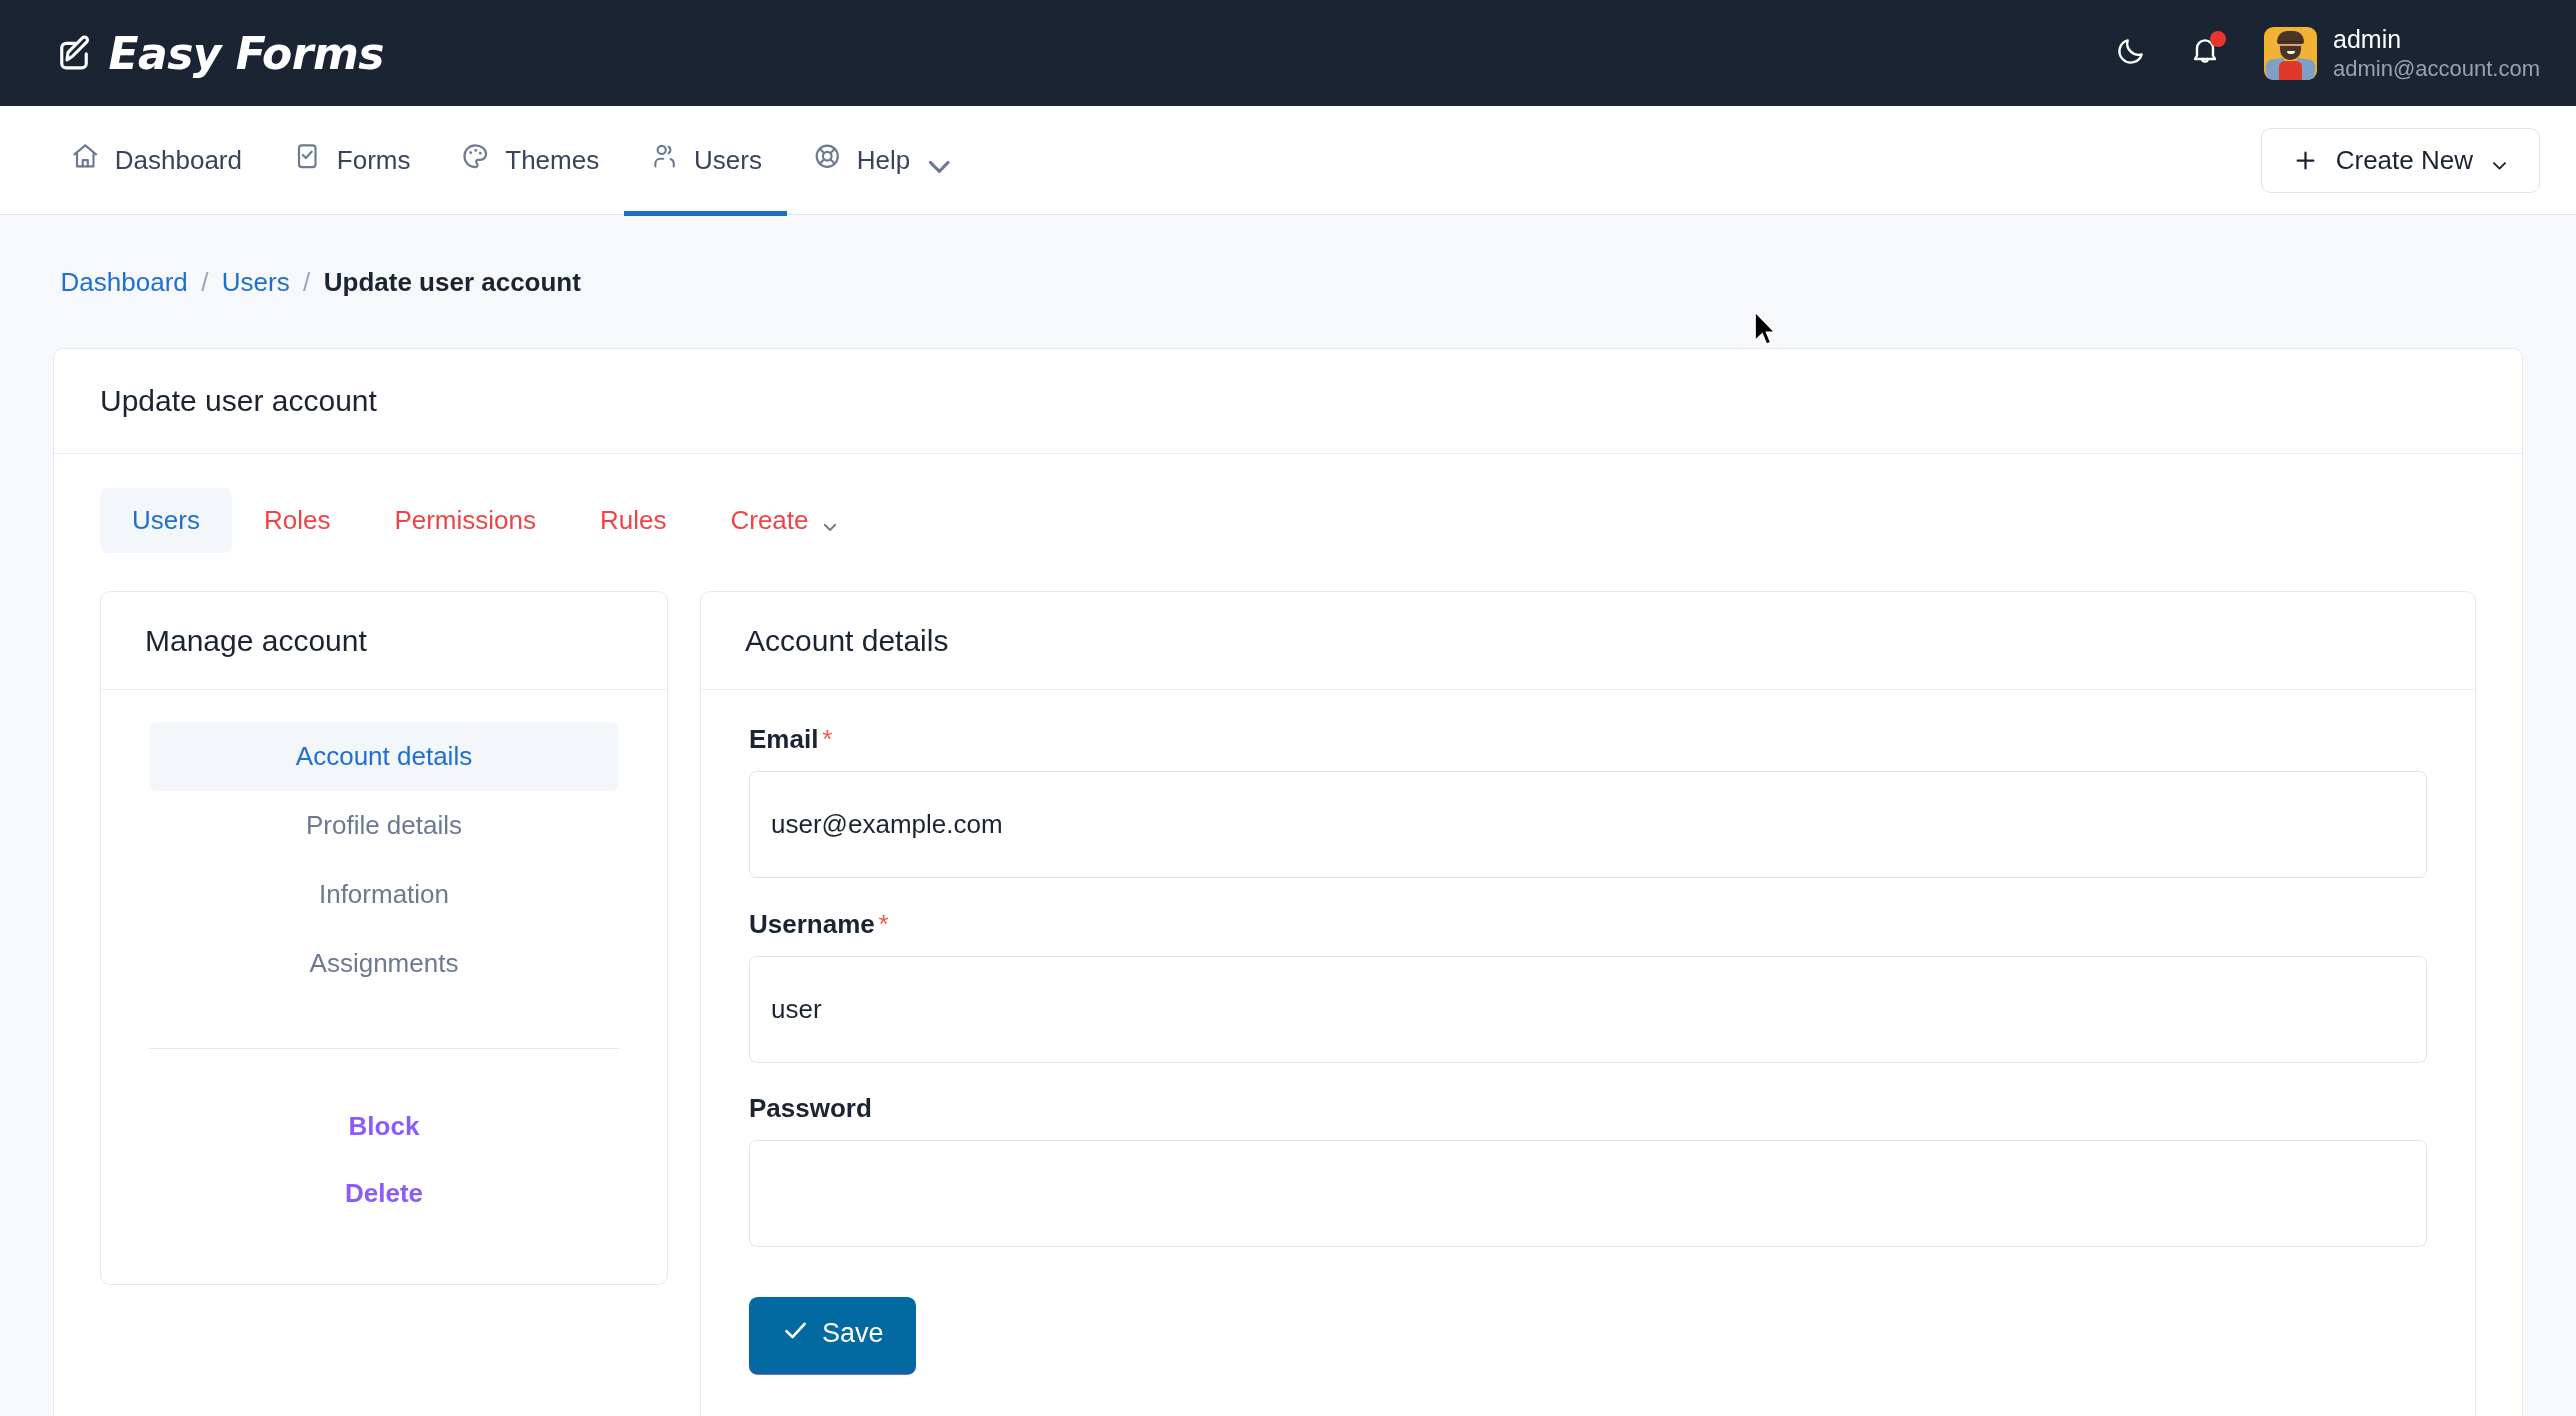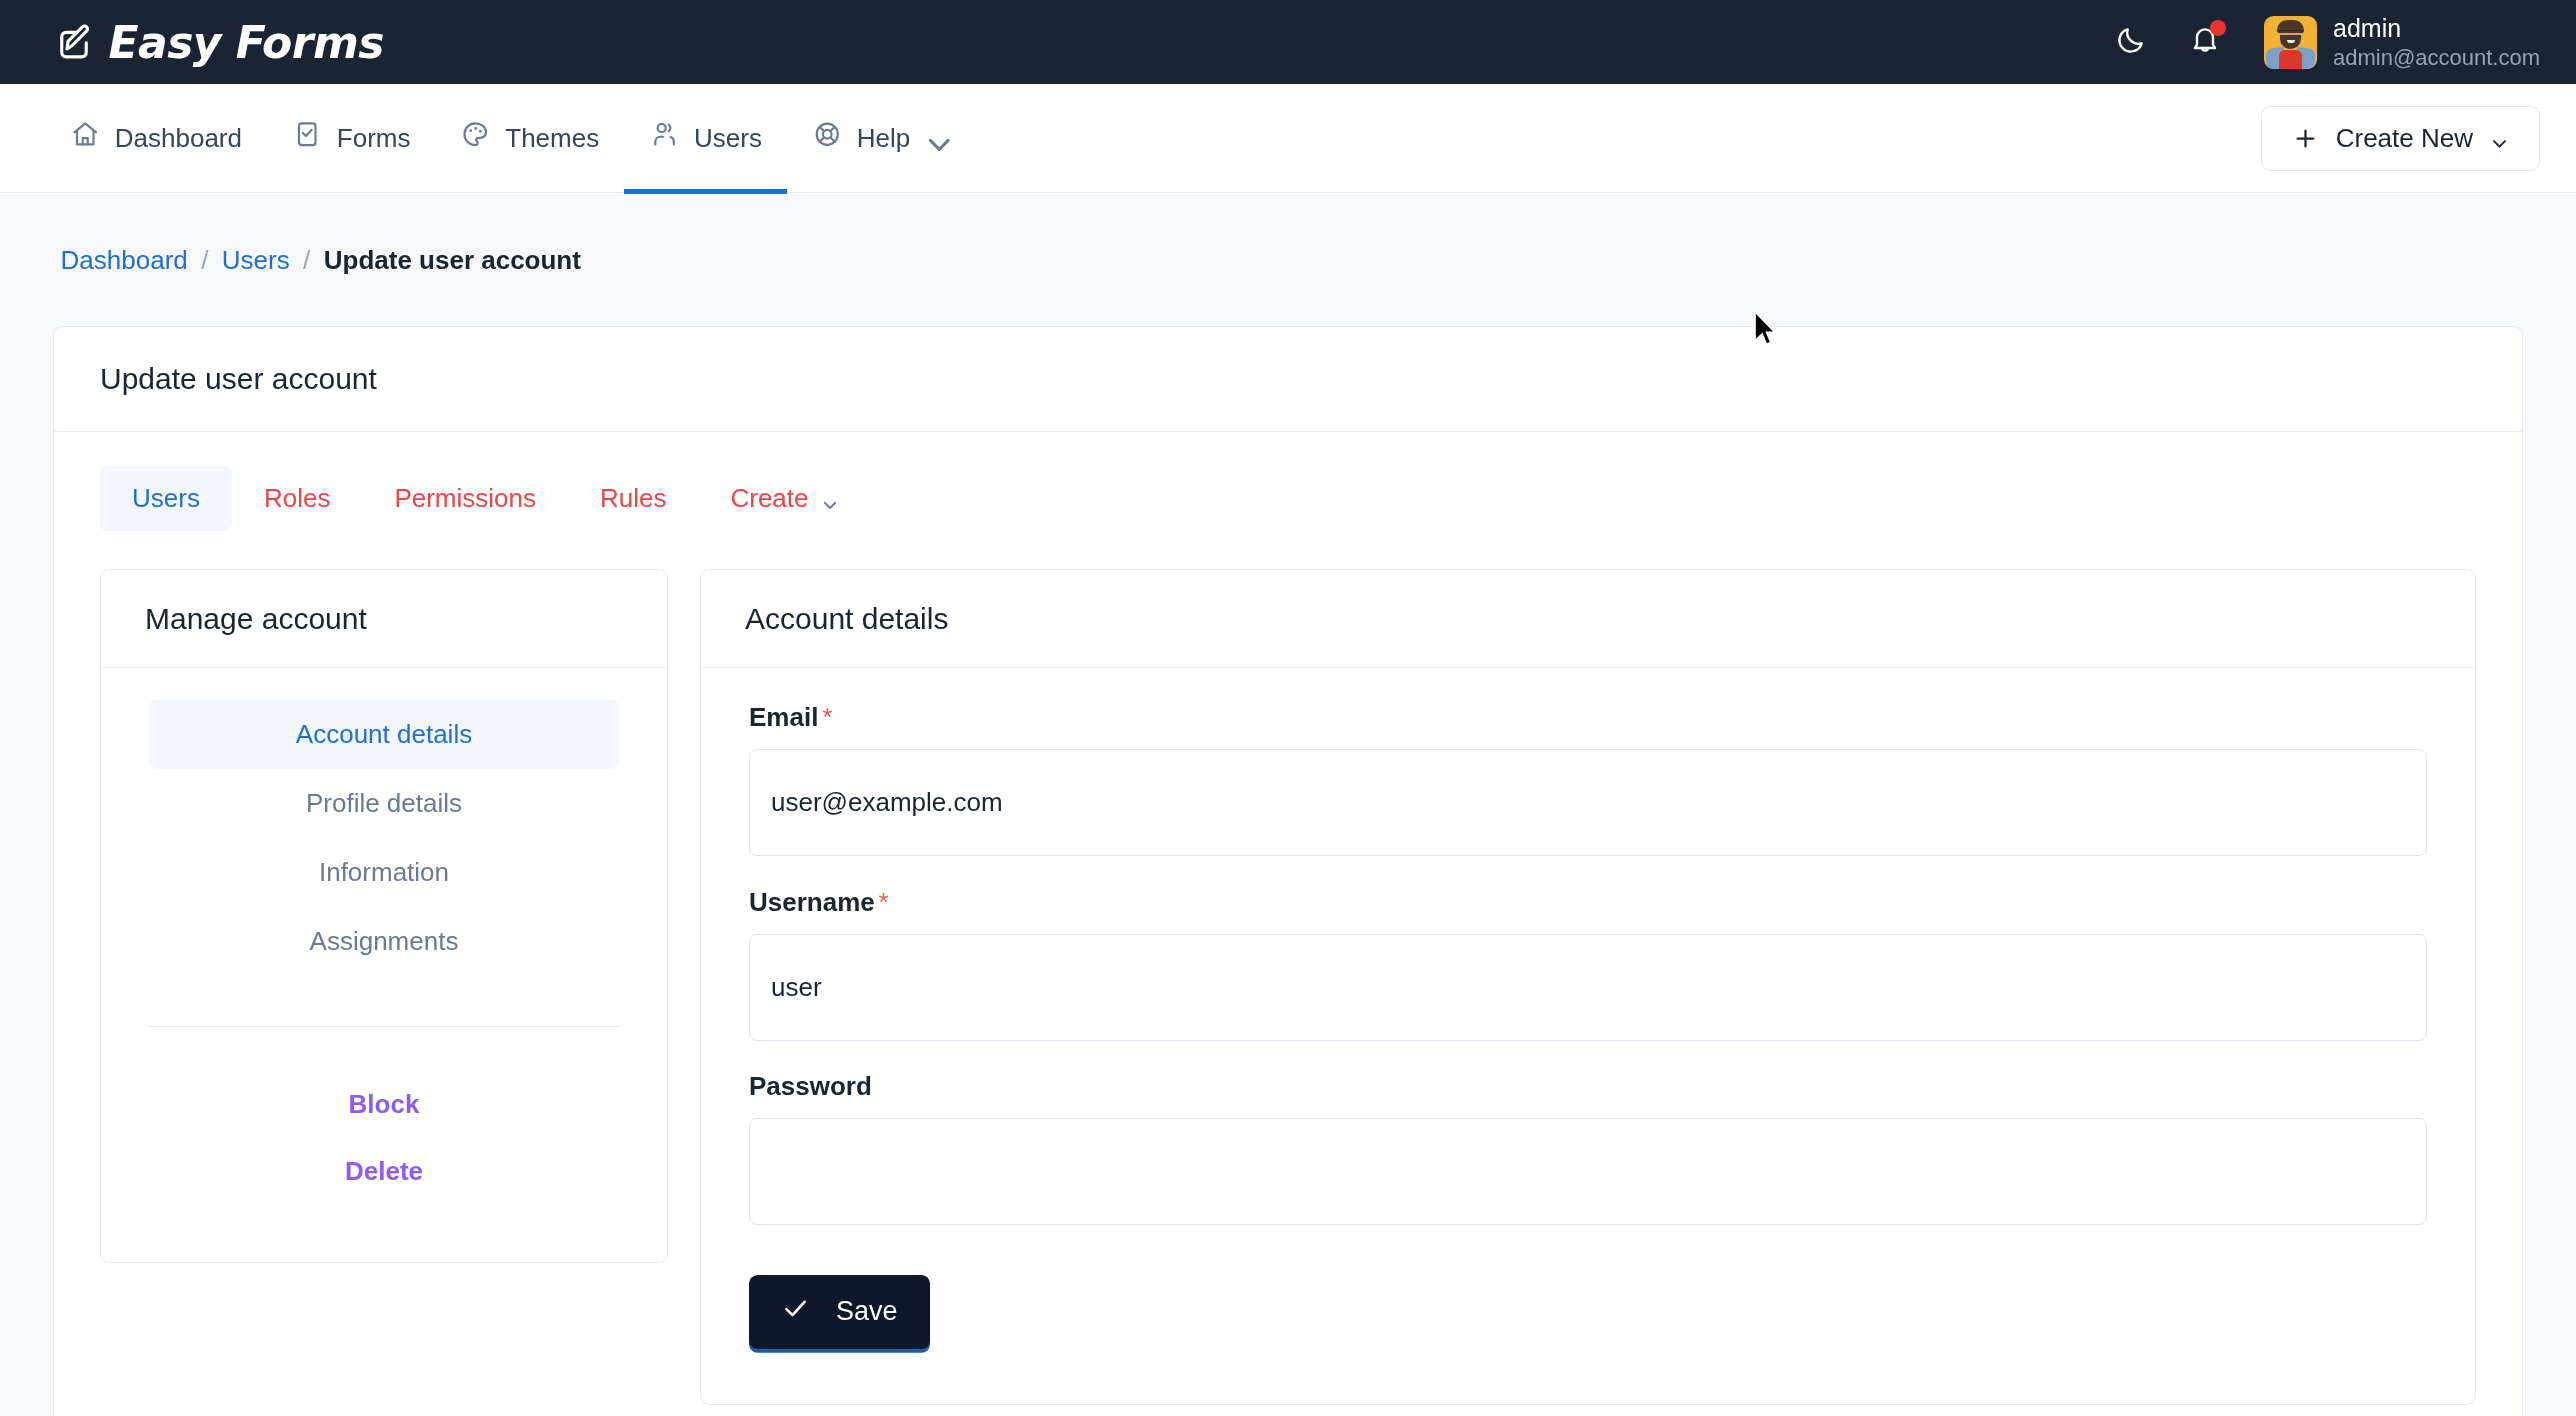--- a/index.html
+++ b/index.html
@@ -5,21 +5,21 @@
   * { box-sizing: border-box; margin: 0; padding: 0; }
   html, body {
     width: 2576px; height: 1417px;
     background: #f6f8fb;
     font-family: "Liberation Sans", sans-serif;
     -webkit-font-smoothing: antialiased;
   }
 
   
   .topbar {
-    height: 84px;
+    height: 106px;
     background: #1b2433;
     display: flex; 
     padding: 0 36px 0 53px;
     position: relative;
   }
   .brand { display: flex; align-items: center; gap: 13.4px; }
   .brand-icon { width: 42px; height: 42px; color: #ffffff; display: block; }
   .brand-text {
     font-family: "DejaVu Sans", sans-serif;
     font-size: 44px; font-weight: 700; font-style: italic;
@@ -153,22 +153,22 @@
   .text-input {
     display: block; width: 100%;
     border: 1.9px solid #dde3ec; border-radius: 7.6px;
     padding: 37px 21px; font-size: 26px; color: #1b2433;
     font-family: "Liberation Sans", sans-serif;
     background: #ffffff; outline: none;
   }
   .text-input::placeholder { color: #9aa5b6; }
   .save-btn {
     margin-top: 19px;
-    display: inline-flex; align-items: center; gap: 26px;
-    background: #0f172a; border: none; border-radius: 8.6px;
+    display: inline-flex; align-items: center; gap: 12px;
+    background: #0369a1; border: none; border-radius: 8.6px;
     box-shadow: 0 3.8px 0 #1a5ea7;
     padding: 19px 32px; cursor: pointer;
     font-size: 27px; color: #ffffff;
     font-family: "Liberation Sans", sans-serif;
   }
   .save-btn svg { width: 29px; height: 29px; color: #ffffff; }
 
   
   .cursor { position: absolute; width: 29px; height: 40px; pointer-events: none; }
 </style>

